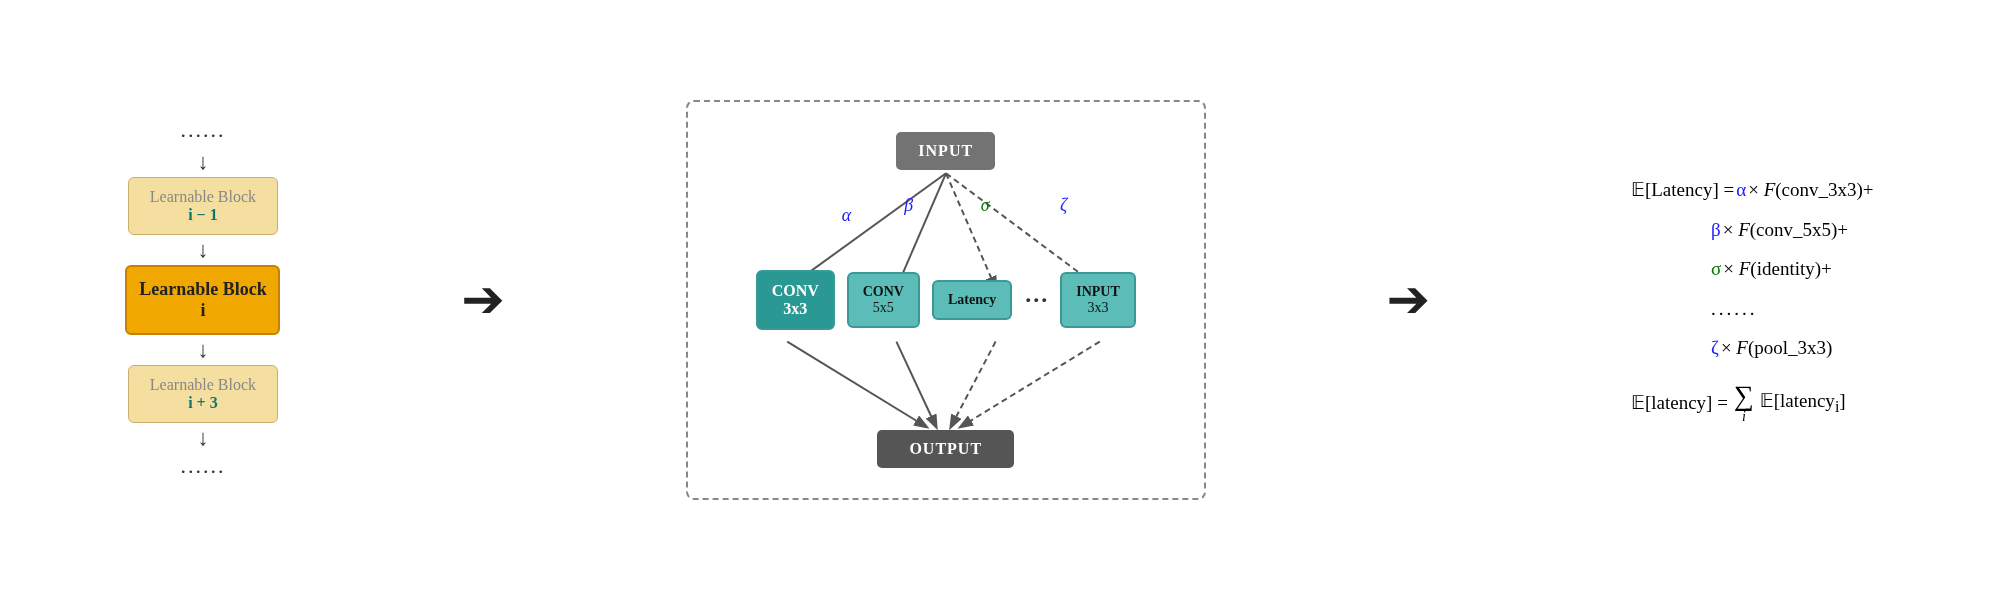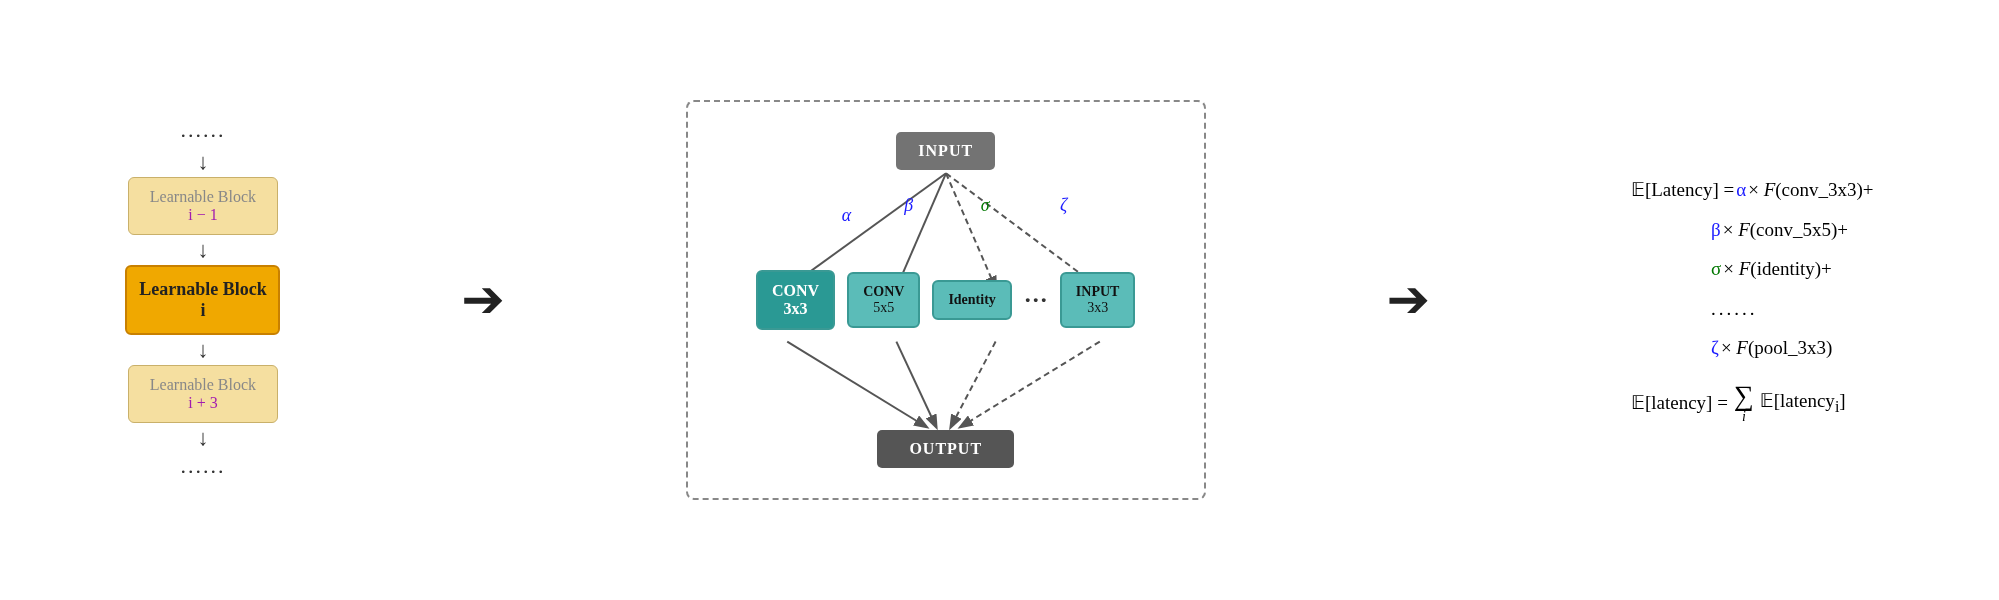--- a/index.html
+++ b/index.html
@@ -68,22 +68,22 @@
       color: #222;
       font-size: 18px;
       font-weight: bold;
     }
 
     .block-active .block-sub {
       font-weight: bold;
     }
 
     .block-inactive .block-sub {
-      font-weight: normal;
-      color: #a21caf;
+      font-weight: bold;
+      color: #0f766e;
     }
 
     
     .big-arrow {
       font-size: 52px;
       color: #222;
       flex-shrink: 0;
       line-height: 1;
       margin: 0 10px;
     }
@@ -272,21 +272,21 @@
     <div class="ops-row">
       <div class="op-box dark">
         <div class="op-main">CONV</div>
         <div>3x3</div>
       </div>
       <div class="op-box">
         <div class="op-main">CONV</div>
         <div>5x5</div>
       </div>
       <div class="op-box">
-        <div class="op-main">Identity</div>
+        <div class="op-main">Latency</div>
       </div>
       <div class="op-dots">···</div>
       <div class="op-box">
         <div class="op-main">INPUT</div>
         <div>3x3</div>
       </div>
     </div>
 
     <div class="output-box">OUTPUT</div>
   </div>

